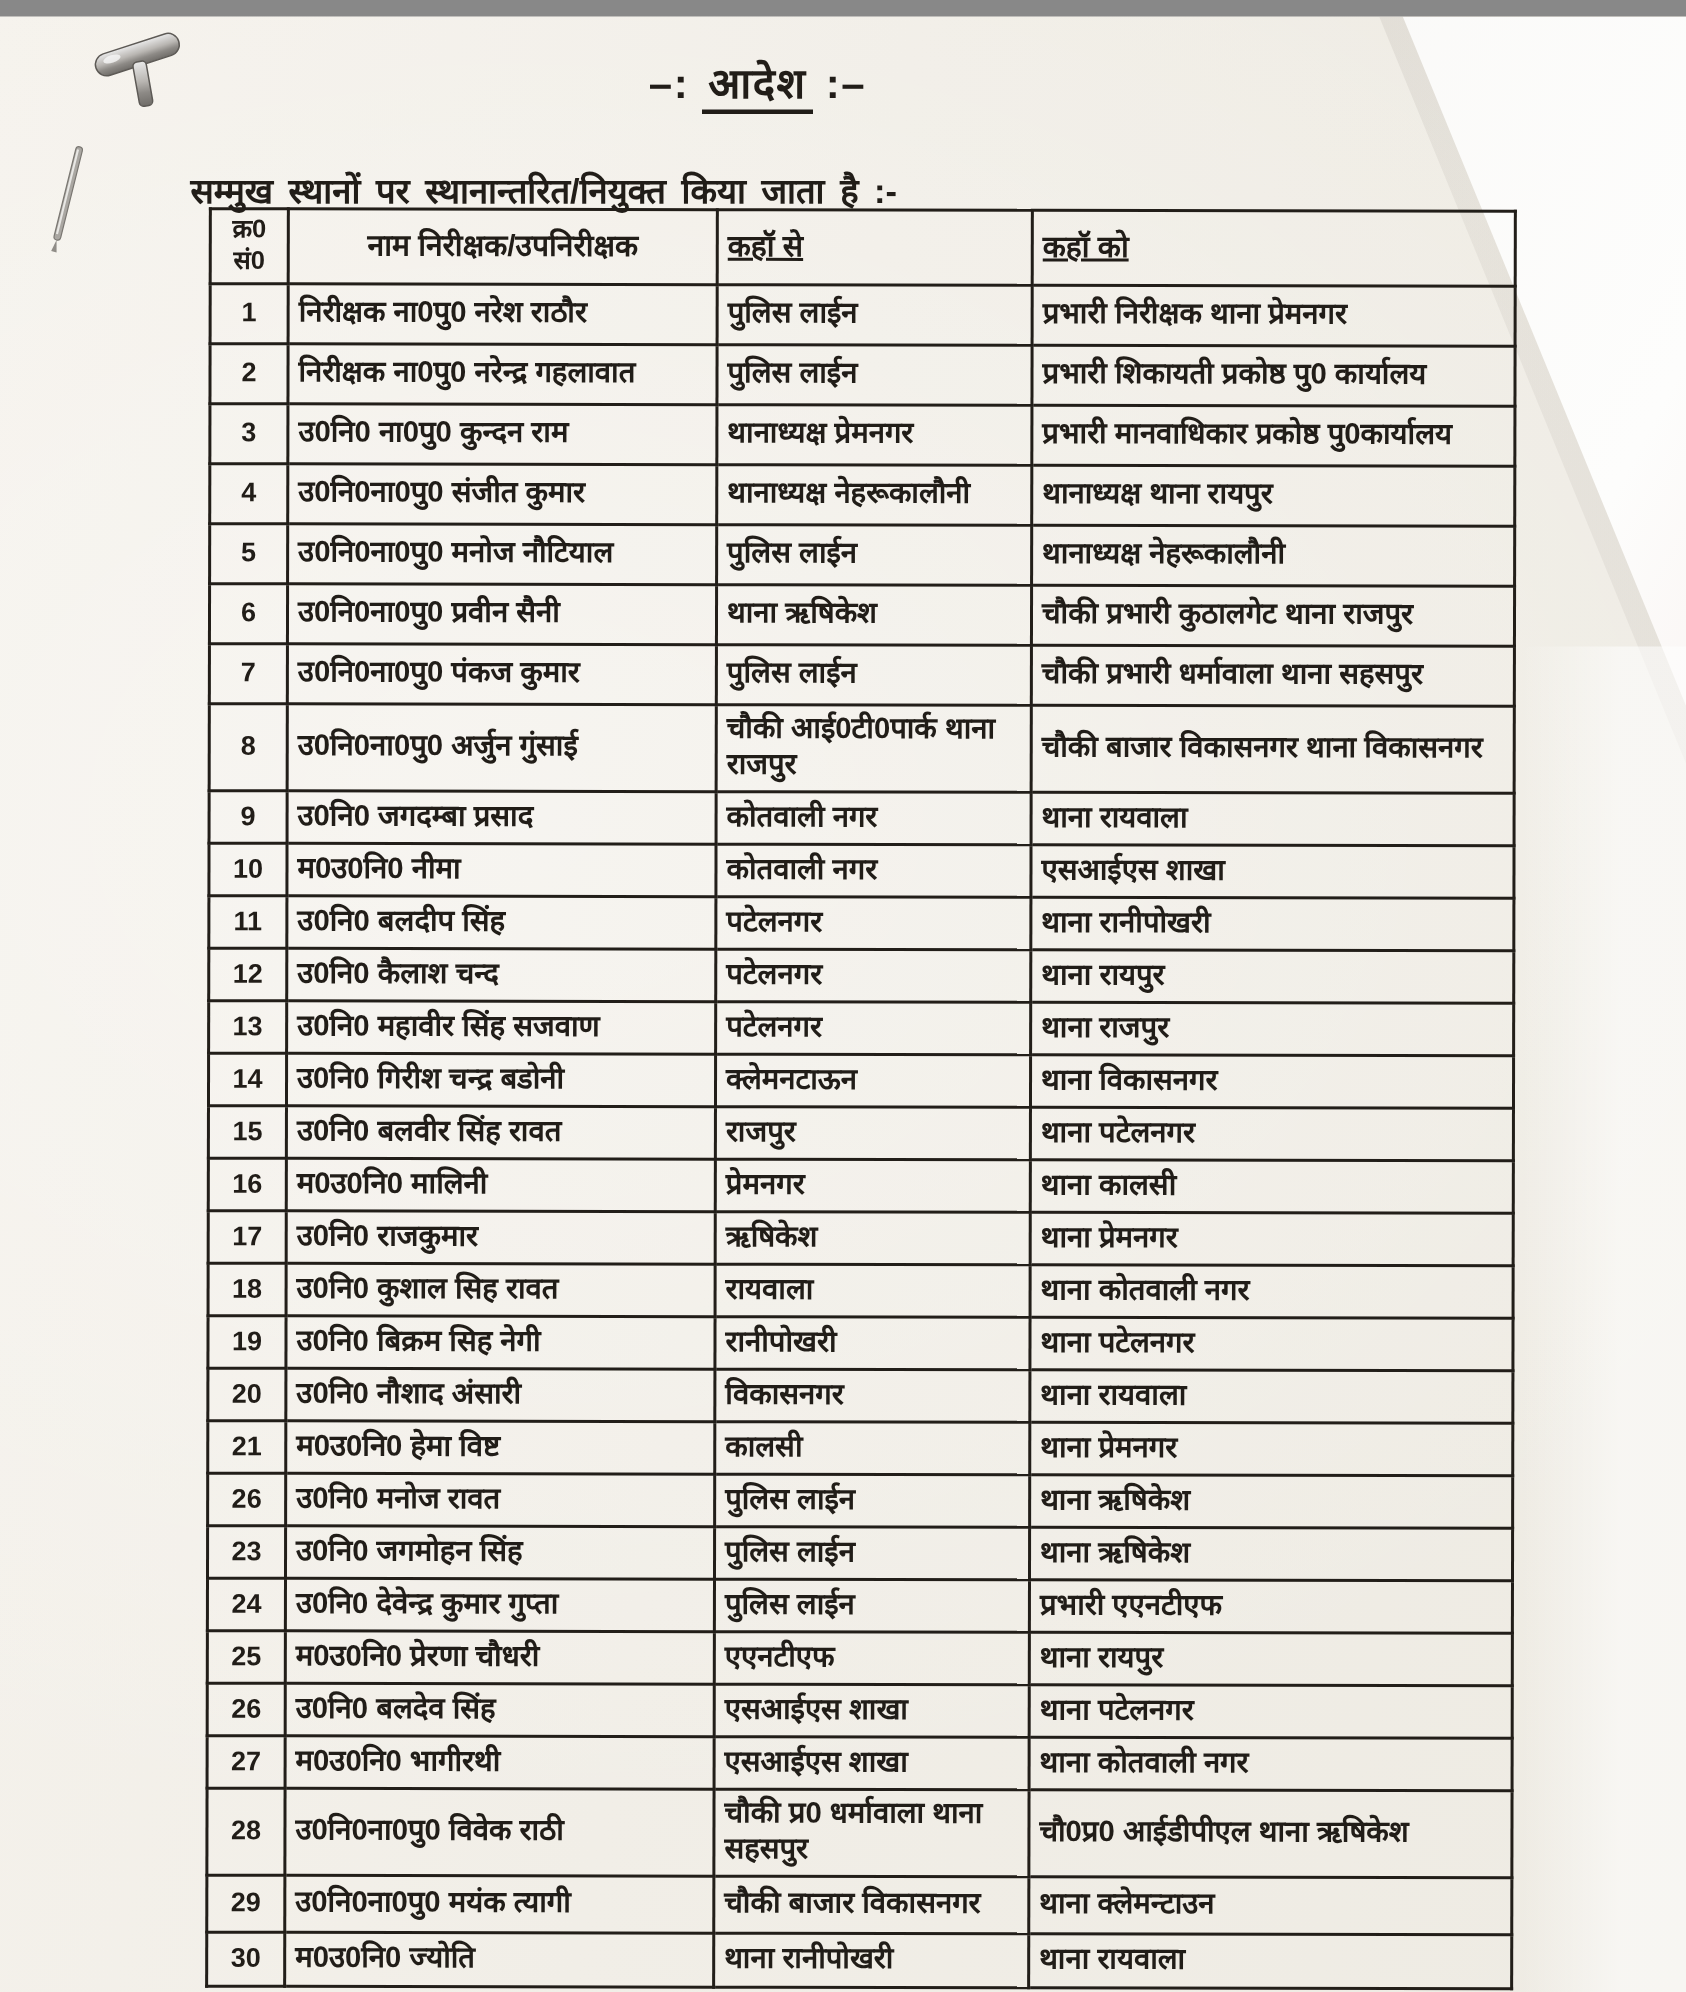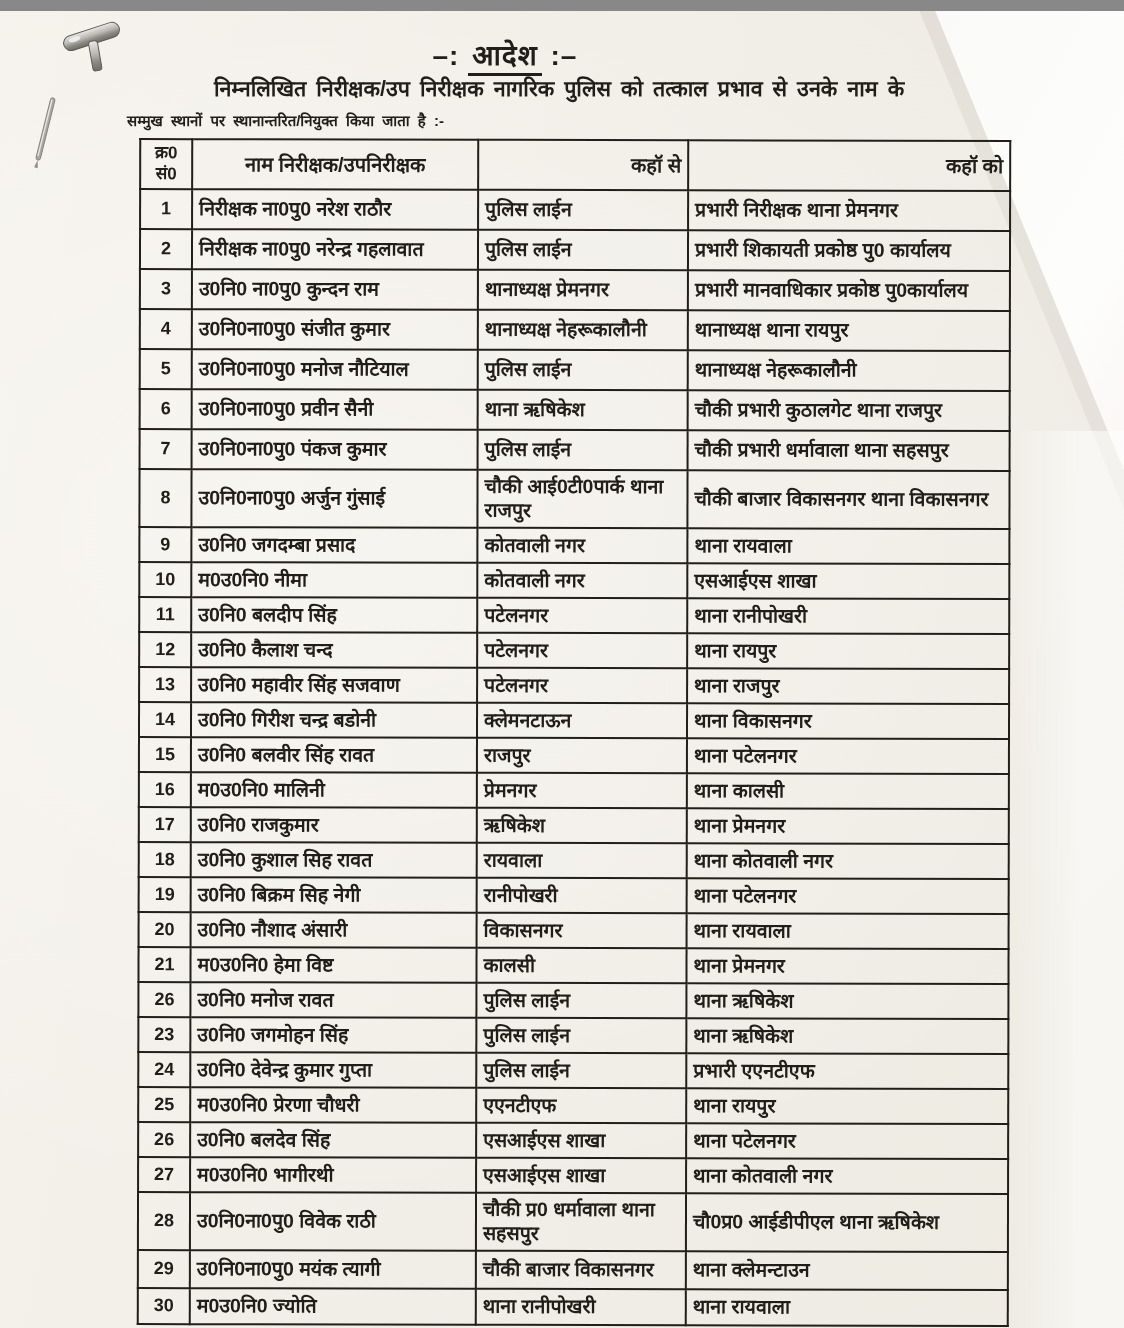--- a/index.html
+++ b/index.html
@@ -35,39 +35,39 @@
   .needle { position:absolute; left:22px; top:80px; }
 
   .title-line {
     position:absolute; top:24px; left:0; width:1010px;
     text-align:center; font-size:28px; font-weight:bold; letter-spacing:1px;
     white-space:nowrap;
   }
   .title-underlined { border-bottom:3px solid #211d18; padding:0 4px 2px 4px; }
 
   .intro-1 { position:absolute; left:214px; top:62px;  font-size:21.5px; font-weight:600; white-space:nowrap; word-spacing:4px; }
-  .intro-2 { position:absolute; left:127px; top:99px;  font-size:15px; font-weight:600; white-space:nowrap; word-spacing:4px; }
+  .intro-2 { position:absolute; left:127px; top:99px;  font-size:23px; font-weight:600; white-space:nowrap; word-spacing:4px; }
 
   table.order {
     position:absolute; left:138px; top:128px; width:870px;
     border-collapse:collapse; table-layout:fixed;
     transform:rotate(0.12deg);
   }
   table.order th, table.order td {
     border:2px solid #221e19;
     padding:2px 6px;
     line-height:1.22;
     vertical-align:middle;
     overflow:hidden;
   }
   thead tr { height:50px; }
   th { font-size:20px; font-weight:bold; }
   th.h-serial { font-size:17px; text-align:center; padding-left:8px; vertical-align:middle; line-height:1.3; }
   th.h-name   { text-align:center; }
-  th.h-from, th.h-to { text-align:right; vertical-align:top; padding-top:5px; }
+  th.h-from, th.h-to { text-align:left; vertical-align:top; padding-top:5px;text-decoration:underline; }
 
   td { font-size:19.5px; font-weight:600; }
   td.c-serial { text-align:center; font-weight:700; font-size:18px; font-family:"Liberation Sans","DejaVu Sans",sans-serif; }
   td.c-name   { padding-left:16px; }
   td.c-from   { text-align:left; }
   td.c-to     { padding-left:12px; }
 
   tbody tr { height:35px; }
   tbody tr:nth-child(-n+7) { height:40px; }
   tbody tr:nth-child(8)  { height:58px; }
@@ -113,21 +113,20 @@
   <div class="corner-shadow"></div>
   <div class="corner-paper"></div>
   <div class="right-margin-light"></div>
 
   <div class="title-line">
     <span>–:</span>
     <span class="title-underlined">आदेश</span>
     <span>:–</span>
   </div>
 
-  <div class="intro-1">निम्नलिखित निरीक्षक/उप निरीक्षक नागरिक पुलिस को तत्काल प्रभाव से उनके नाम के</div>
   <div class="intro-2">सम्मुख स्थानों पर स्थानान्तरित/नियुक्त किया जाता है :-</div>
 
   <table class="order">
     <colgroup>
       <col style="width:52px">
         <col style="width:286px">
         <col style="width:210px">
         <col style="width:322px">
     </colgroup>
     <thead>

